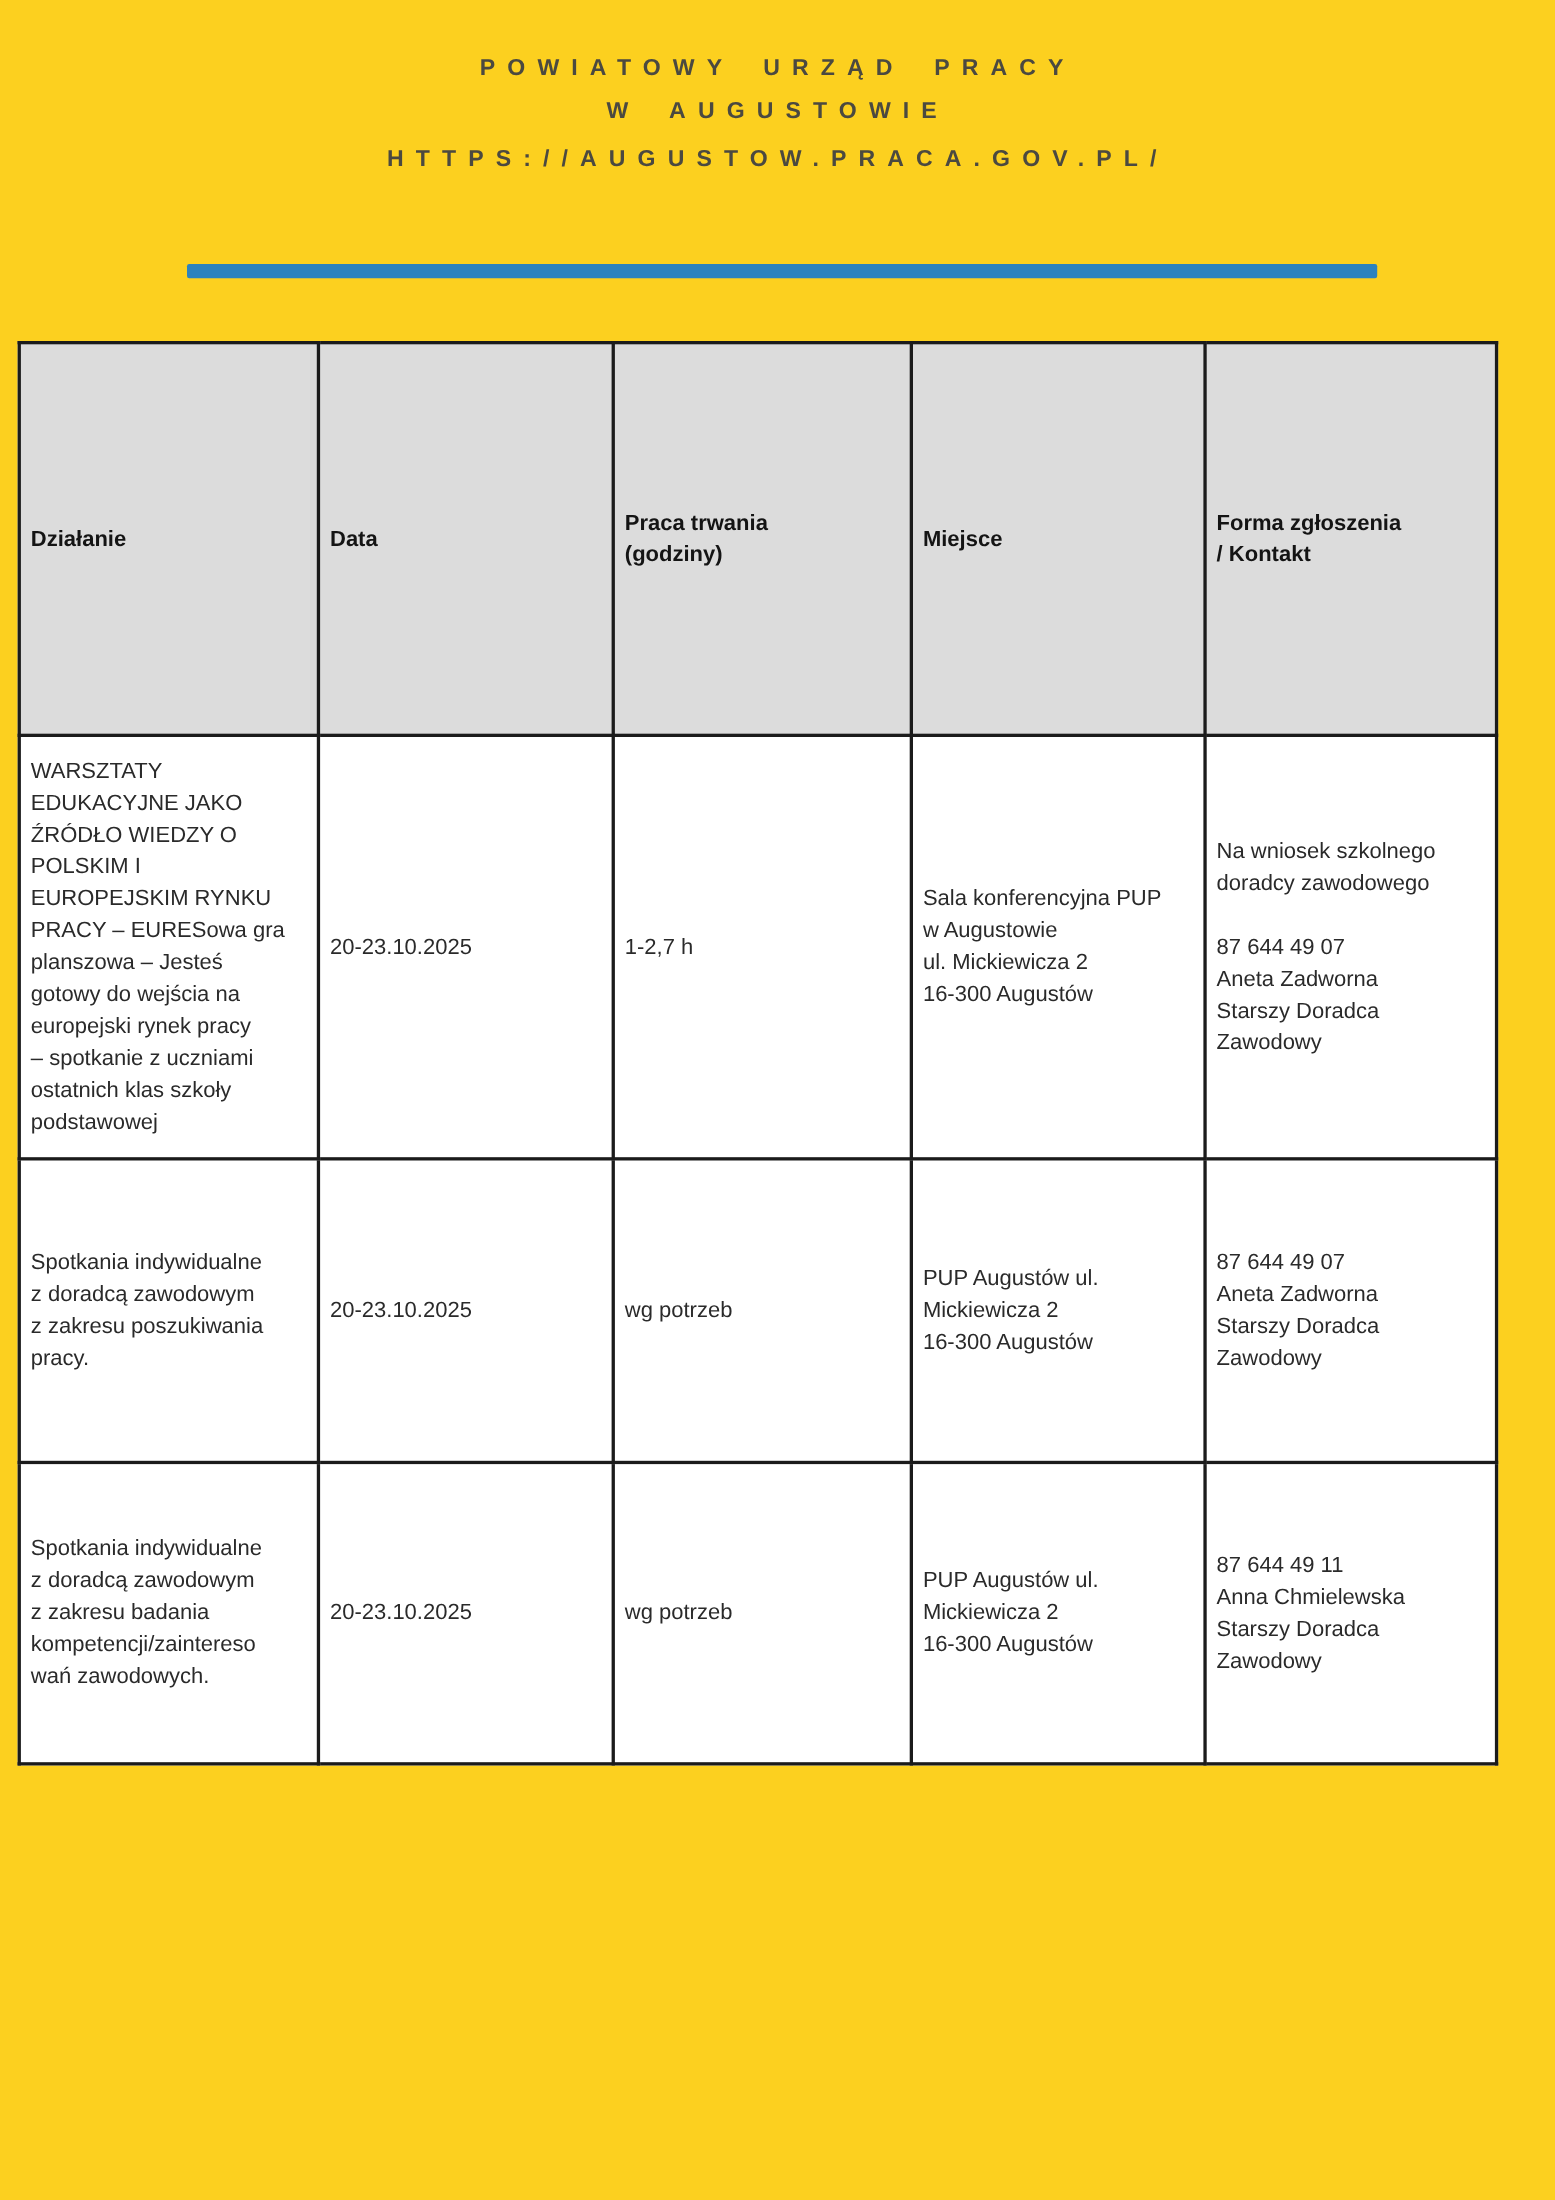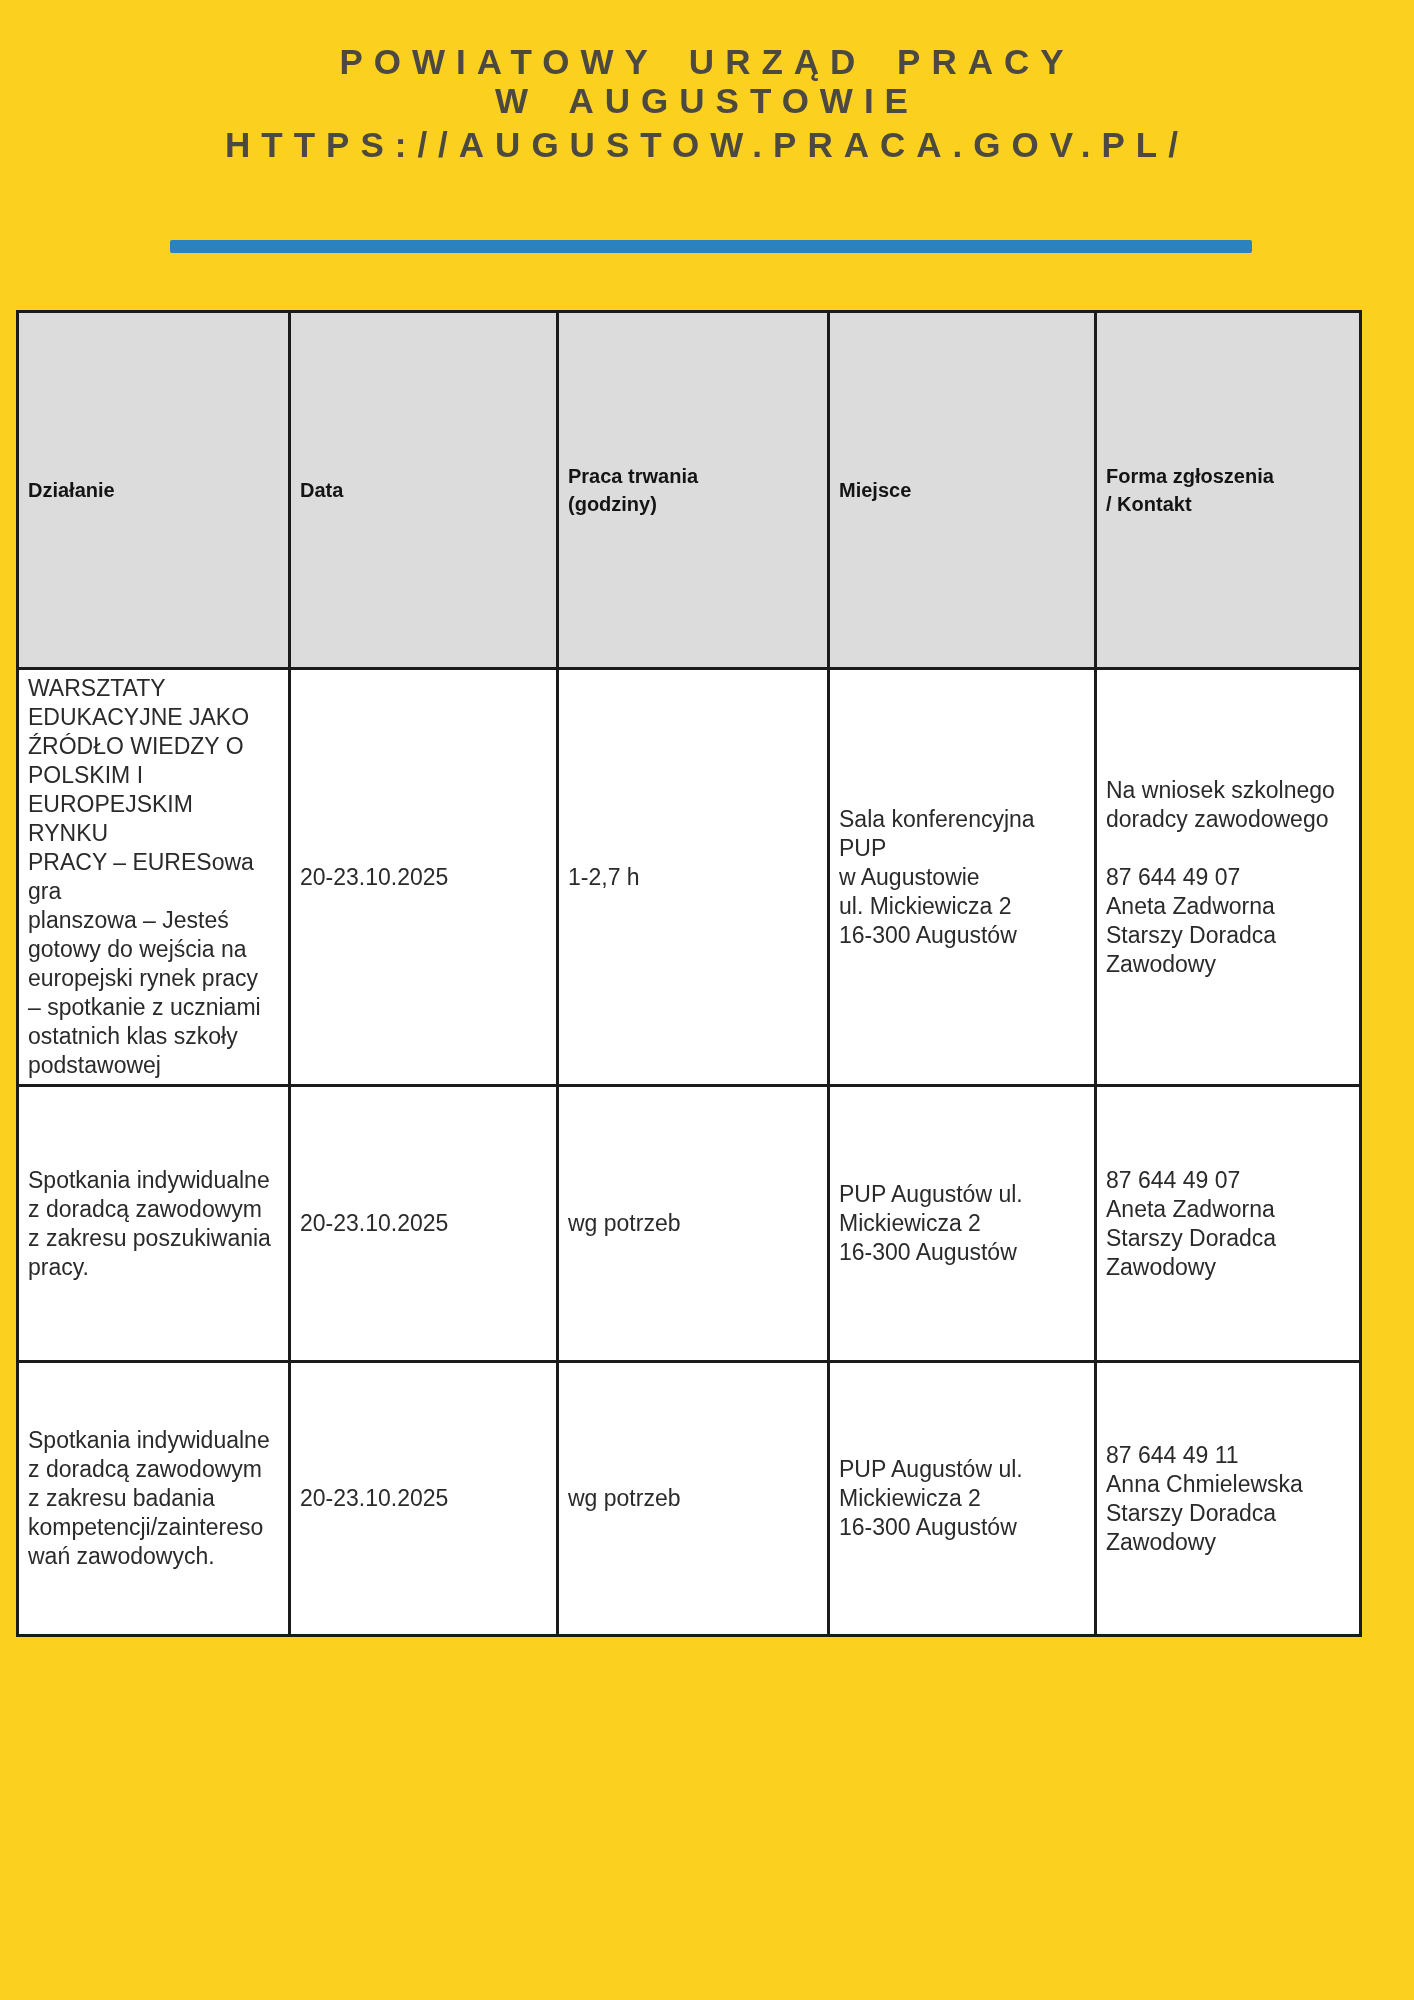--- a/index.html
+++ b/index.html
@@ -20,21 +20,21 @@
     font-family:"Liberation Sans","DejaVu Sans",sans-serif;
     position:relative;
     overflow:hidden;
   }
   .masthead{
     position:absolute;
     top:42px;left:0;width:1414px;
     text-align:center;
   }
   .masthead-line{
-    font-size:35px;
+    font-size:21px;
     font-weight:700;
     line-height:39px;
     letter-spacing:11px;
     word-spacing:10px;
     color:var(--masthead-text);
     white-space:nowrap;
   }
   .masthead-line.last{margin-top:5px;}
   .divider{
     position:absolute;
@@ -63,21 +63,21 @@
   table.schedule th{
     background:var(--table-header-bg);
     color:var(--header-text);
     font-size:20px;
     font-weight:700;
     line-height:28px;
     height:357px;
   }
   table.schedule td{
     color:var(--body-text);
-    font-size:23px;
+    font-size:20px;
     font-weight:400;
     line-height:29px;
   }
   tr.row-1{height:385px;}
   tr.row-2{height:276px;}
   tr.row-3{height:274px;}
   tr.row-4{height:273px;}
   .pill{
     display:inline-block;
     background:var(--pill-bg);

